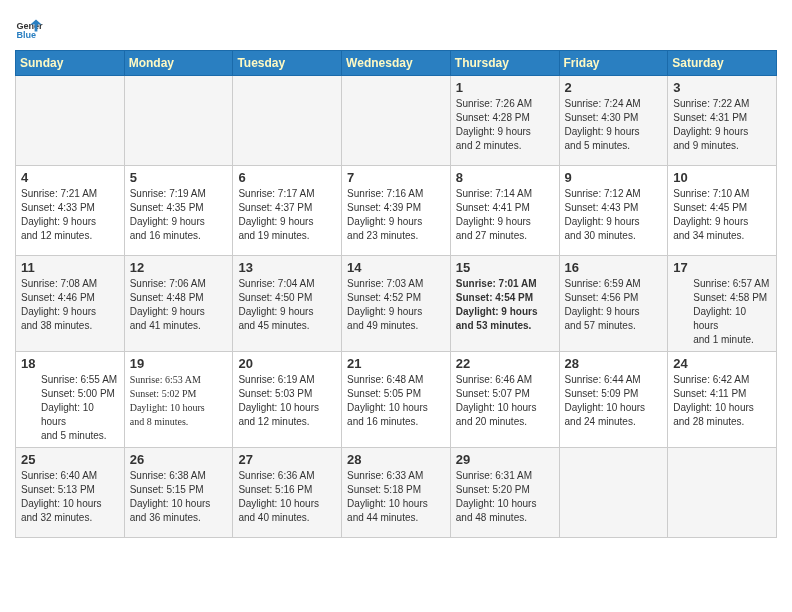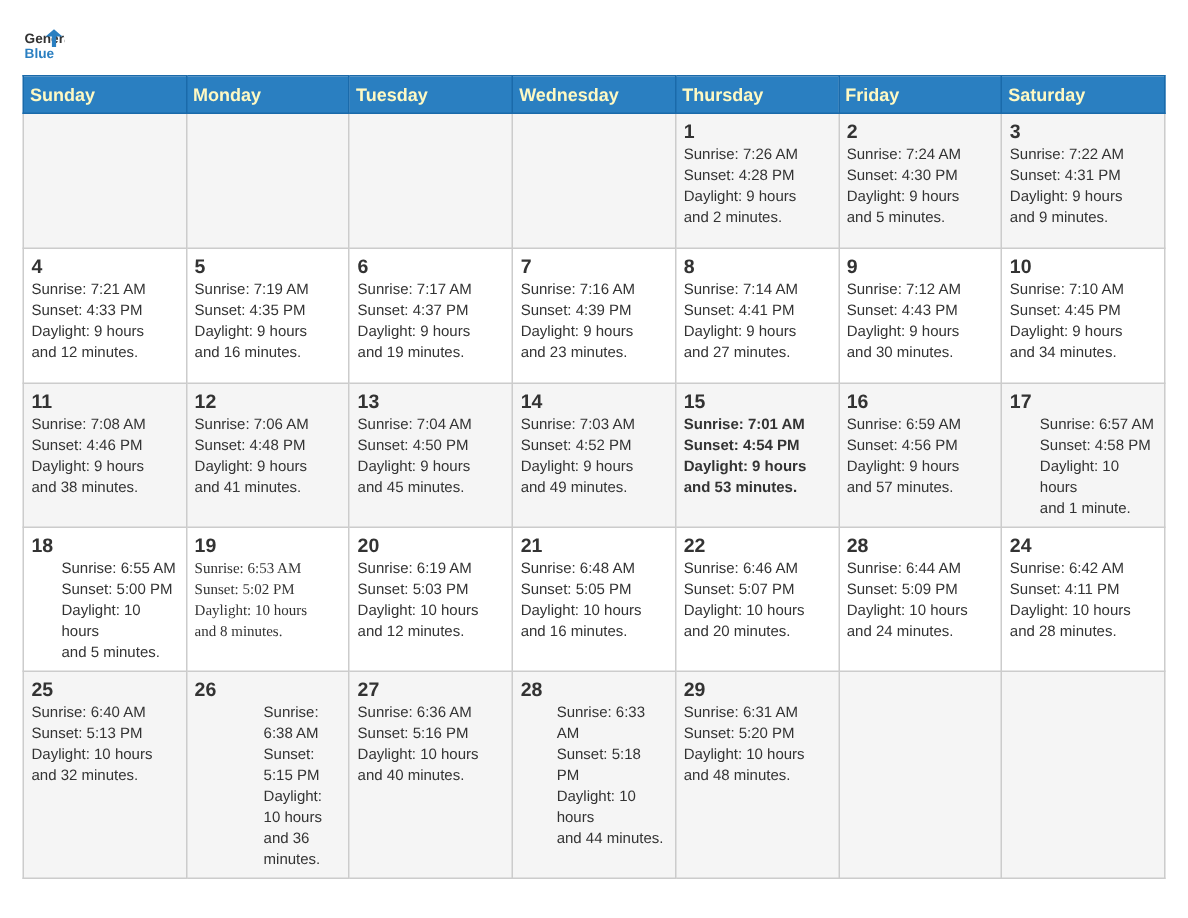--- a/index.html
+++ b/index.html
@@ -294,35 +294,35 @@
       <tr>
         <td>
           <span class="day-num">25</span>
           <div class="day-info" style="white-space: pre-line;">Sunrise: 6:40 AM
 Sunset: 5:13 PM
 Daylight: 10 hours
 and 32 minutes.</div>
         </td>
         <td>
           <span class="day-num">26</span>
-          <div class="day-info" style="white-space: pre-line; margin-left: 46px;">Sunrise: 6:38 AM
+          <div class="day-info" style="white-space: pre-line;">Sunrise: 6:38 AM
 Sunset: 5:15 PM
 Daylight: 10 hours
 and 36 minutes.</div>
         </td>
         <td>
           <span class="day-num">27</span>
           <div class="day-info" style="white-space: pre-line;">Sunrise: 6:36 AM
 Sunset: 5:16 PM
 Daylight: 10 hours
 and 40 minutes.</div>
         </td>
         <td>
           <span class="day-num">28</span>
-          <div class="day-info" style="white-space: pre-line; margin-left: 24px;">Sunrise: 6:33 AM
+          <div class="day-info" style="white-space: pre-line;">Sunrise: 6:33 AM
 Sunset: 5:18 PM
 Daylight: 10 hours
 and 44 minutes.</div>
         </td>
         <td>
           <span class="day-num">29</span>
           <div class="day-info" style="white-space: pre-line;">Sunrise: 6:31 AM
 Sunset: 5:20 PM
 Daylight: 10 hours
 and 48 minutes.</div>

